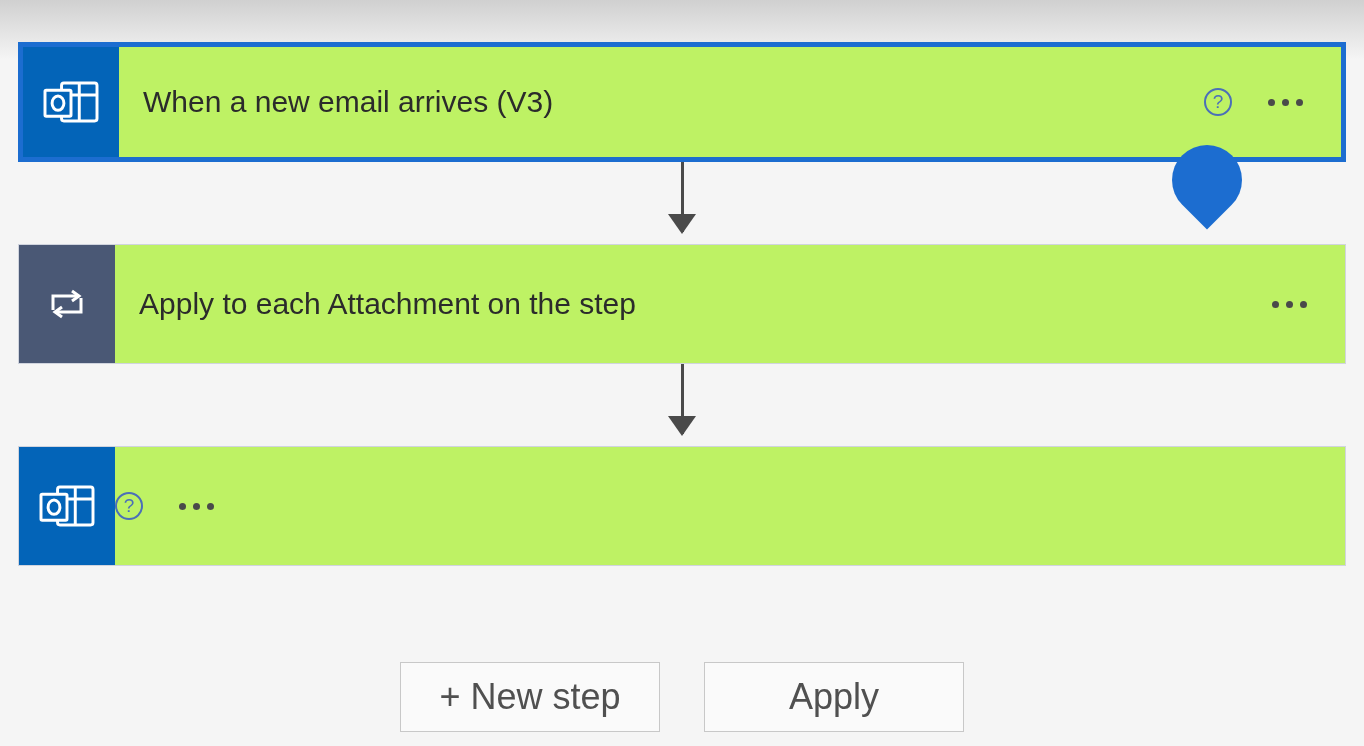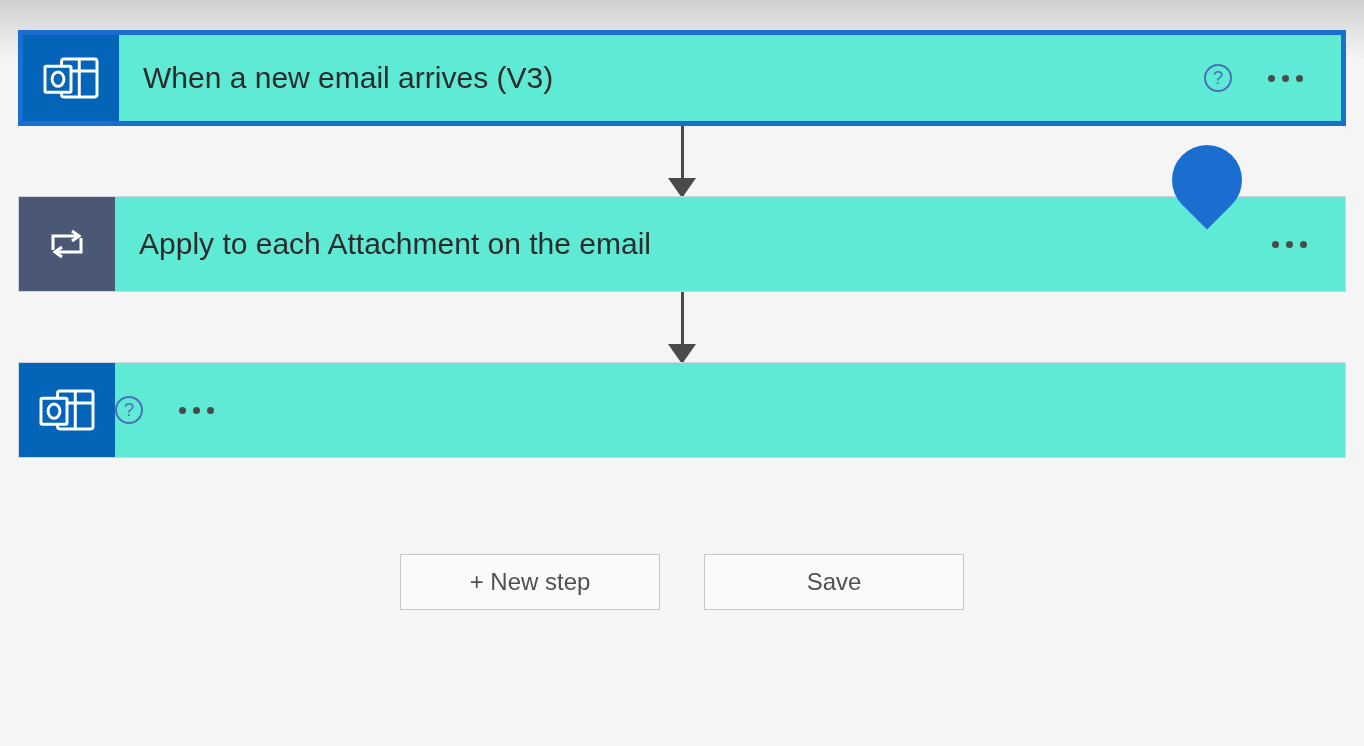--- a/index.html
+++ b/index.html
@@ -17,24 +17,25 @@
     .flow-container {
       display: flex;
       flex-direction: column;
       align-items: center;
       width: 100%;
     }
     .step-card {
       width: 100%;
       display: flex;
       align-items: center;
-      background: #5eead4;
+      background: #bef264;
       border: 1px solid #d0d4de;
-      height: 96px;
+      height: 120px;
       position: relative;
+      margin-top: 12px;
     }
     .step-card.selected {
       border: 5px solid #1c6dd0;
     }
     .step-icon-box {
       width: 96px;
       height: 100%;
       display: flex;
       align-items: center;
       justify-content: center;
@@ -118,24 +119,24 @@
       z-index: 10;
     }
     .footer-actions {
       display: flex;
       gap: 44px;
       margin-top: 96px;
       justify-content: center;
     }
     .footer-btn {
       width: 260px;
-      height: 56px;
+      height: 70px;
       background: #fafafa;
       border: 1px solid #c8c8c8;
-      font-size: 24px;
+      font-size: 36px;
       font-weight: 400;
       color: #505050;
       cursor: pointer;
       font-family: inherit;
       display: flex;
       align-items: center;
       justify-content: center;
     }
     .outlook-svg {
       width: 58px;
@@ -181,21 +182,21 @@
 
   <div class="step-card">
     <div class="step-icon-box control">
       <svg class="loop-svg" viewBox="0 0 44 44">
         <path d="M 8 28 L 8 14 L 32 14" fill="none" stroke="#ffffff" stroke-width="3"></path>
         <path d="M 27 9 L 34 14 L 27 19" fill="none" stroke="#ffffff" stroke-width="3"></path>
         <path d="M 36 16 L 36 30 L 12 30" fill="none" stroke="#ffffff" stroke-width="3"></path>
         <path d="M 17 25 L 10 30 L 17 35" fill="none" stroke="#ffffff" stroke-width="3"></path>
       </svg>
     </div>
-    <div class="step-title">Apply to each Attachment on the email</div>
+    <div class="step-title">Apply to each Attachment on the step</div>
     <div class="step-actions">
       <div class="more-icon">
         <span></span>
           <span></span>
           <span></span>
       </div>
     </div>
   </div>
 
   <div class="arrow-connector">
@@ -218,16 +219,16 @@
       <div class="more-icon">
         <span></span>
           <span></span>
           <span></span>
       </div>
     </div>
   </div>
 
   <div class="footer-actions">
     <button class="footer-btn">+ New step</button>
-    <button class="footer-btn">Save</button>
+    <button class="footer-btn">Apply</button>
   </div>
 
 </div>
 
 </body></html>

